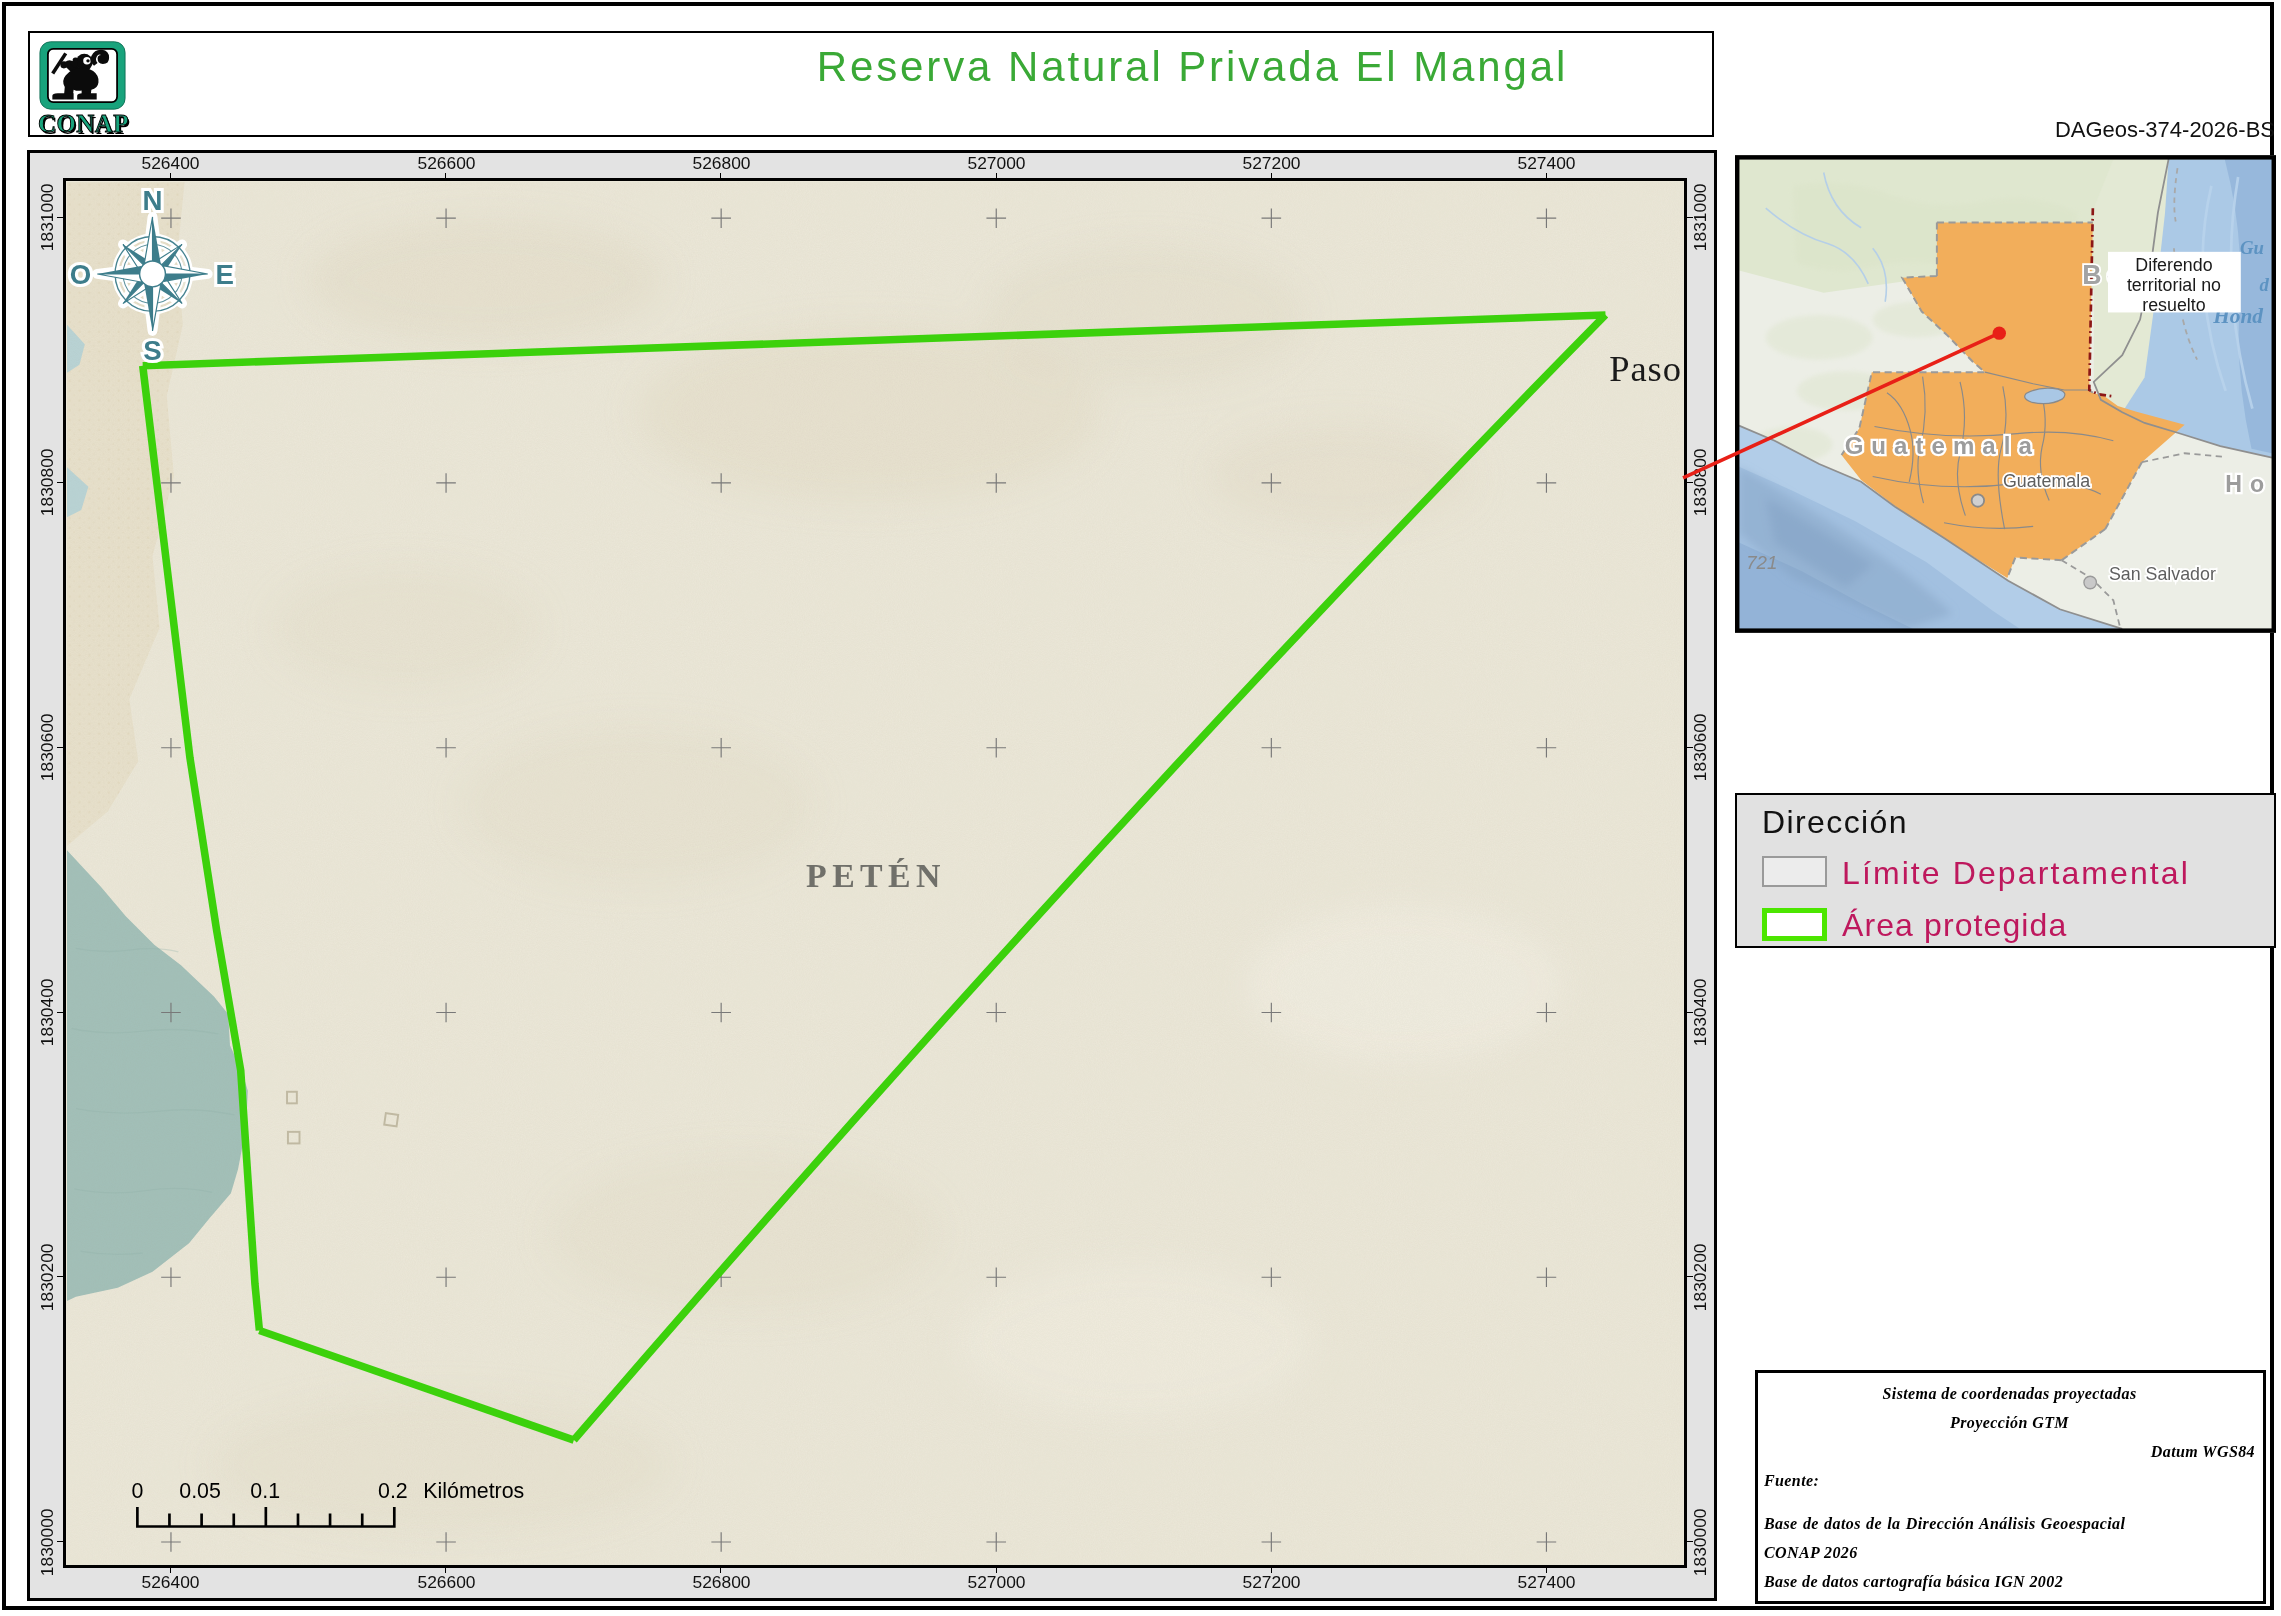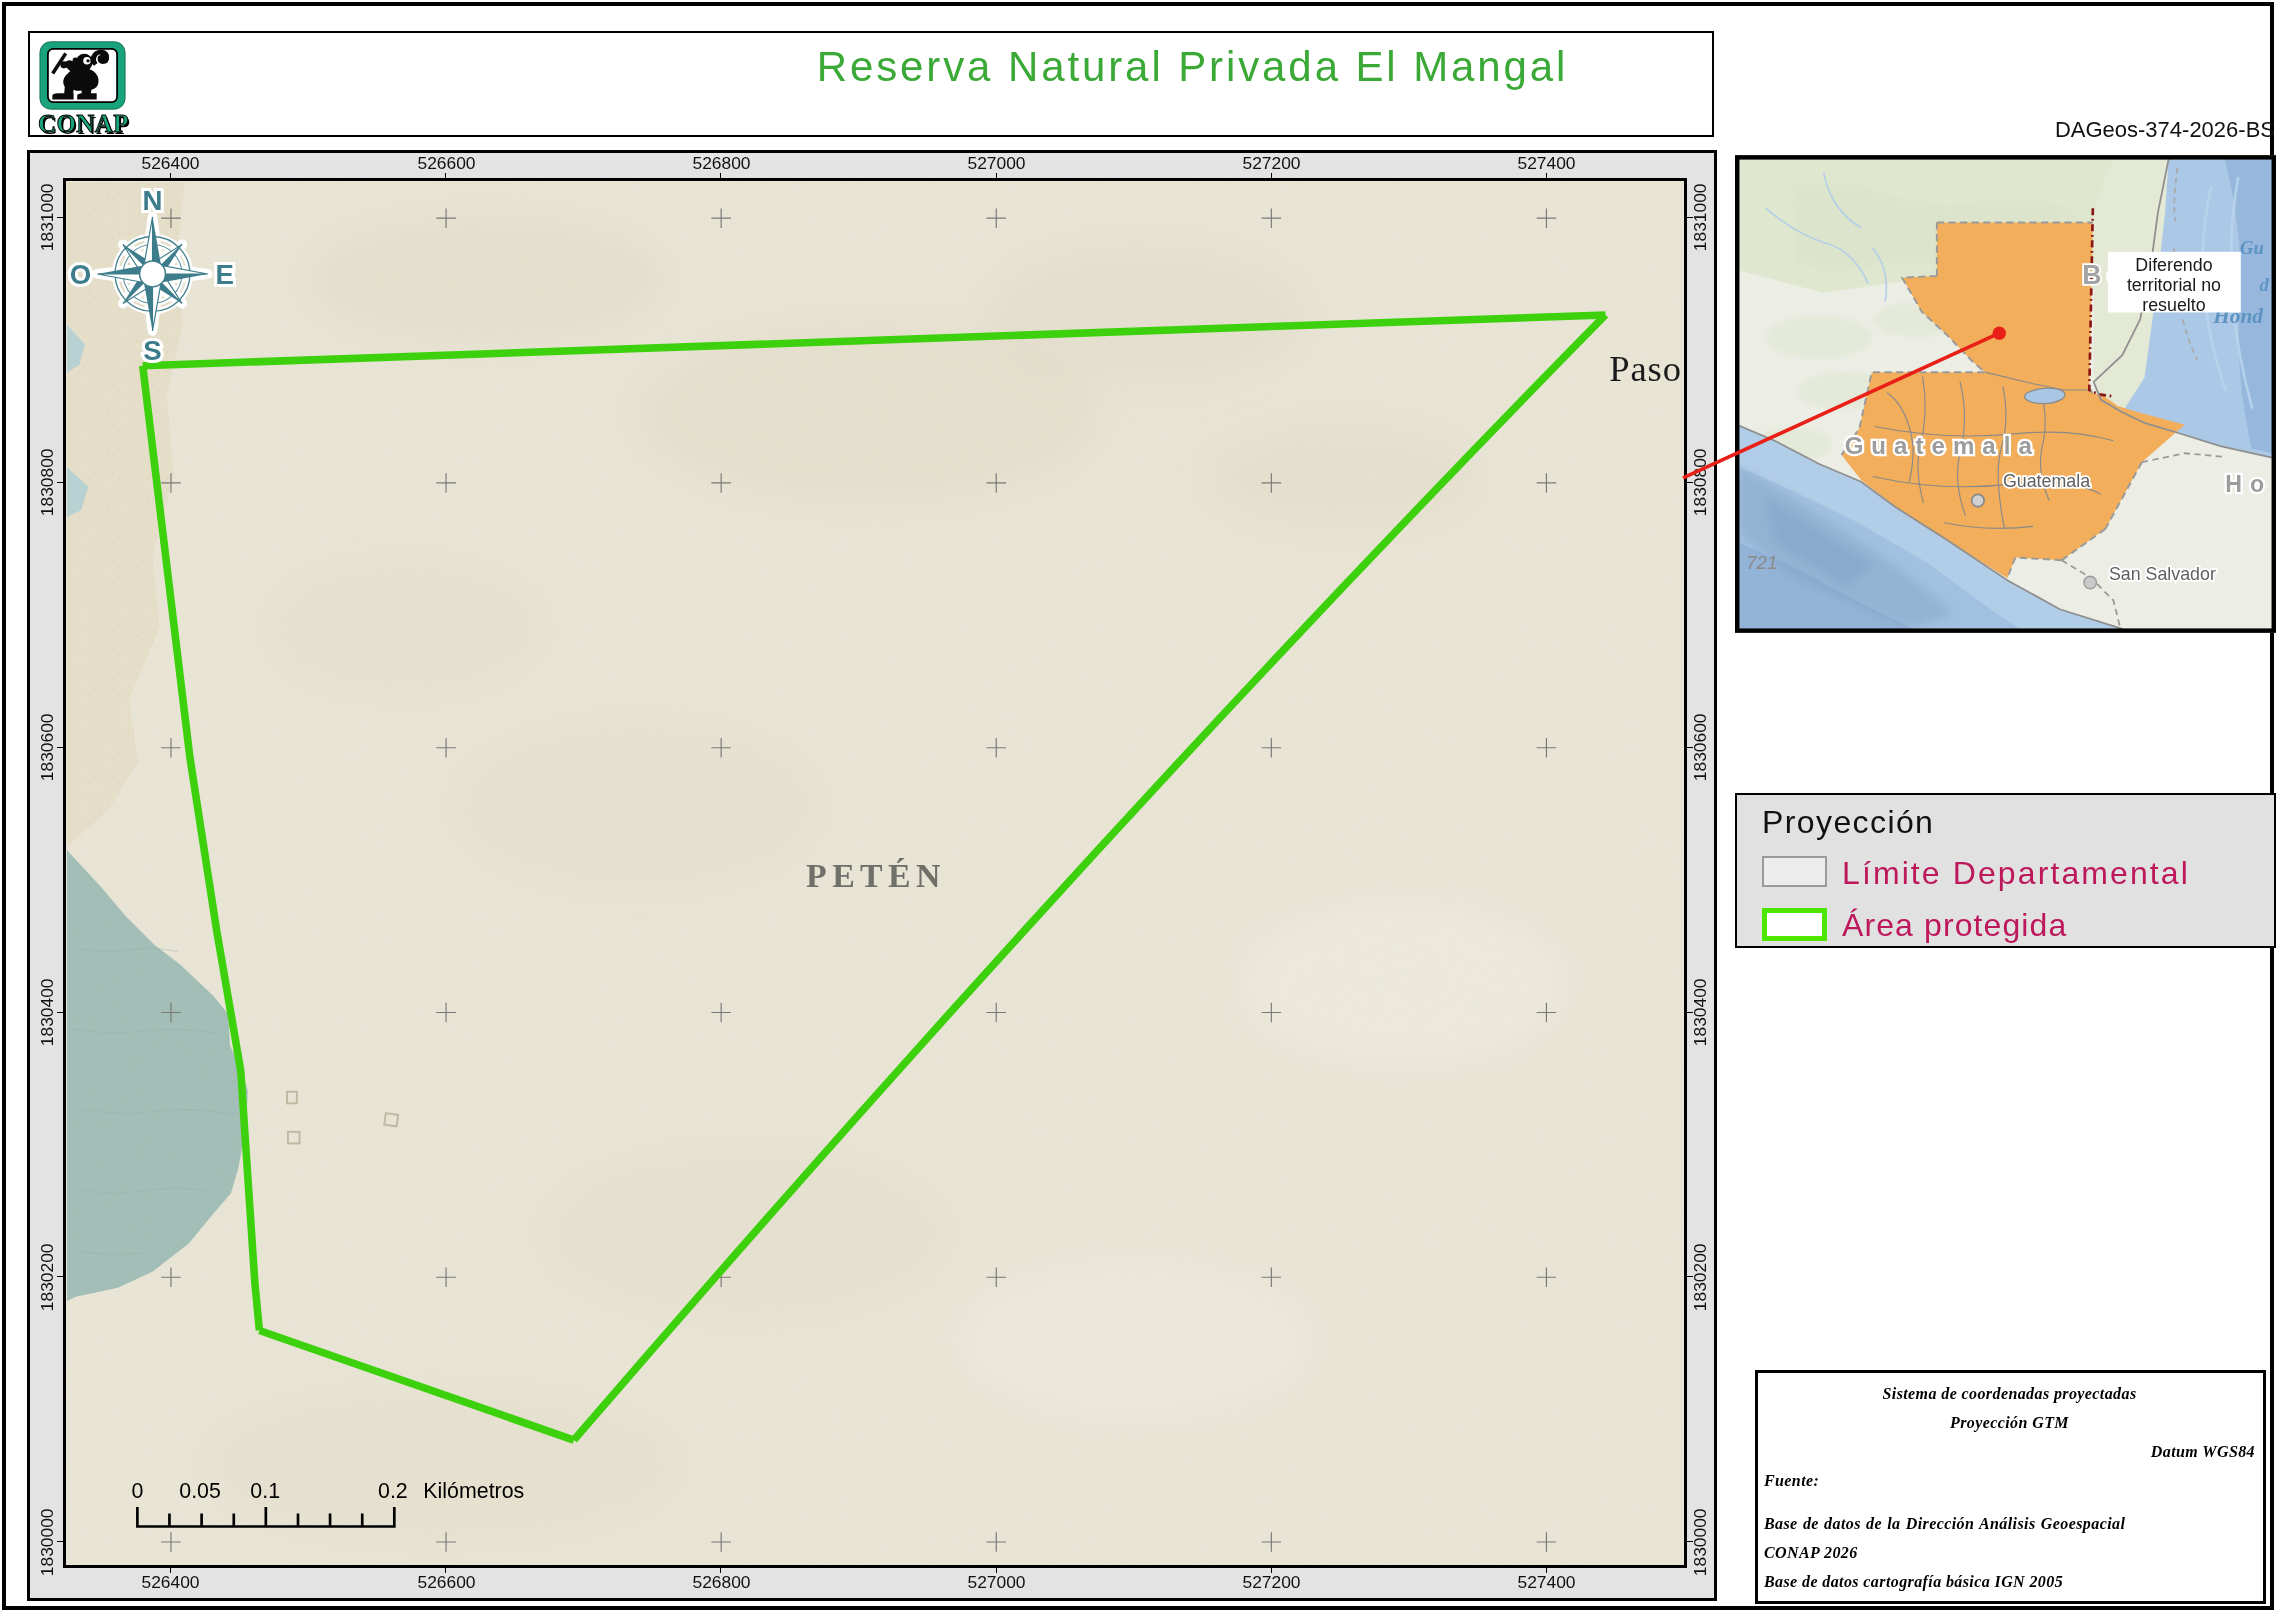--- a/index.html
+++ b/index.html
@@ -346,35 +346,35 @@
 
       <rect x="414" y="104" width="149" height="68" fill="#fff"></rect>
       <text x="488" y="126" font-size="20" fill="#1a1a1a" text-anchor="middle">Diferendo</text>
       <text x="488" y="148" font-size="20" fill="#1a1a1a" text-anchor="middle">territorial no</text>
       <text x="488" y="170" font-size="20" fill="#1a1a1a" text-anchor="middle">resuelto</text>
     </g>
     <rect x="2.5" y="2.5" width="602" height="531" fill="none" stroke="#000" stroke-width="5"></rect>
   </svg>
 
   <div class="abs" style="left:1735px;top:793px;width:541px;height:155px;background:#e1e1e1;border:2.7px solid #000;box-sizing:border-box;"></div>
-  <div class="abs" style="left:1762px;top:804px;font-size:32px;letter-spacing:1.4px;color:#111;">Proyección</div>
+  <div class="abs" style="left:1762px;top:804px;font-size:32px;letter-spacing:1.4px;color:#111;">Dirección</div>
   <div class="abs" style="left:1762px;top:856px;width:65px;height:31px;border:2.7px solid #9a9a9a;box-sizing:border-box;background:#ececec;"></div>
   <div class="abs" style="left:1842px;top:855px;font-size:32px;letter-spacing:2.1px;color:#be185d;">Límite Departamental</div>
   <div class="abs" style="left:1762px;top:908px;width:65px;height:33px;border:5.3px solid #4ce600;box-sizing:border-box;background:#fff;"></div>
   <div class="abs" style="left:1842px;top:907px;font-size:32px;letter-spacing:1.1px;color:#be185d;">Área protegida</div>
 
   <div class="abs" style="left:1755px;top:1370px;width:511px;height:234px;border:3.6px solid #000;box-sizing:border-box;background:#fff;"></div>
   <div class="abs" style="left:1764px;top:1379px;width:491px;font-family:'Liberation Serif',serif;font-style:italic;font-weight:bold;font-size:16px;line-height:29px;letter-spacing:0.4px;color:#000;">
     <div style="text-align:center;">Sistema de coordenadas proyectadas</div>
     <div style="text-align:center;">Proyección GTM</div>
     <div style="text-align:right;">Datum WGS84</div>
     <div>Fuente:</div>
     <div style="word-spacing:0.9px;white-space:nowrap;margin-top:14px;">Base de datos de la Dirección Análisis Geoespacial</div>
     <div>CONAP 2026</div>
-    <div>Base de datos cartografía básica IGN 2005</div>
+    <div>Base de datos cartografía básica IGN 2002</div>
   </div>
 
   <svg class="abs" style="left:0;top:0;z-index:60;pointer-events:none;" width="2281" height="1616" viewBox="0 0 2560 1814">
     <line x1="1889" y1="536.5" x2="2244" y2="374" stroke="#e82017" stroke-width="4"></line>
     <circle cx="2244" cy="374" r="7.5" fill="#e82017"></circle>
   </svg>
 </div>
 
 
 </body></html>

